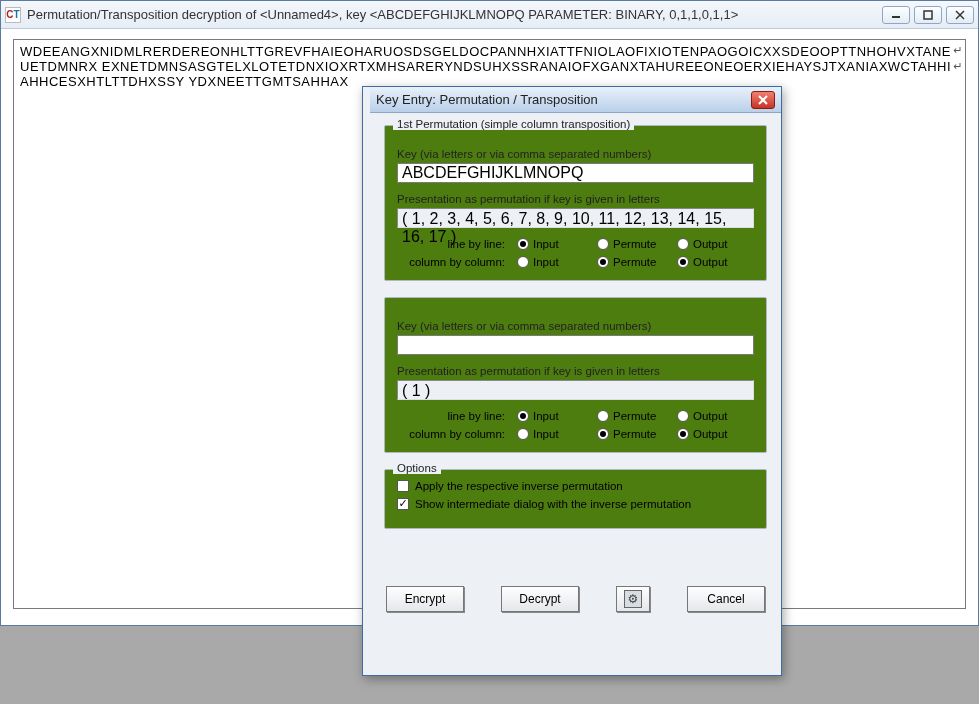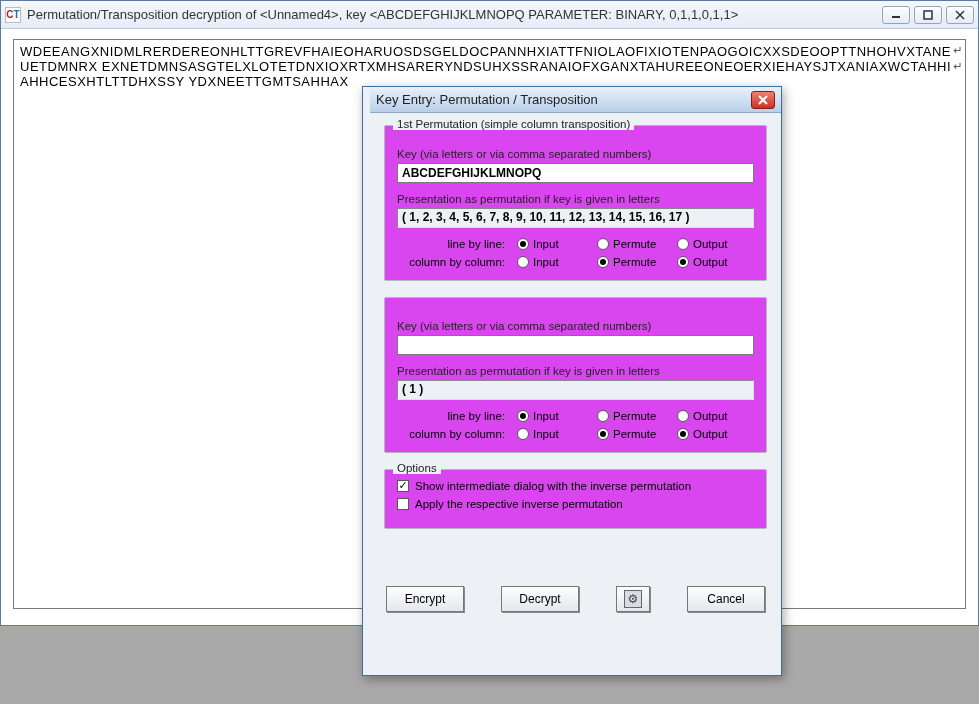--- a/index.html
+++ b/index.html
@@ -107,46 +107,45 @@
   .closebtn svg{width:10px;height:10px;}
   .dlg-body {
     padding: 12px 14px 10px 14px;
   }
   .group {
     border: 1px solid #b0b7c0;
     border-radius: 2px;
     padding: 10px 12px 12px 12px;
     margin-bottom: 16px;
     position: relative;
-    background:#d946ef;
+    background:#4d7c0f;
   }
   .group-title {
     position: absolute;
     top: -8px; left: 8px;
     background: #edf1f6;
     padding: 0 4px;
     font-size: 11.5px;
     color: #222;
   }
   .field-label {
     font-size: 11.5px;
     color: #222;
     margin-bottom: 3px;
     margin-top: 12px;
   }
   .textfield, .rofield {
     width: 100%;
     height: 20px;
     border: 1px solid #7a7a7a;
     background: #fff;
-    font-size: 12px;
+    font-size: 16px;
     padding: 1px 4px;
     font-family: Arial, sans-serif;
     color:#000;
-    font-weight:bold;
   }
   .rofield {
     background: #edf1f6;
     border-top:1px solid #888;
     border-left:1px solid #888;
     border-right:1px solid #ddd;
     border-bottom:1px solid #ddd;
   }
   .radio-grid {
     display: grid;
@@ -312,26 +311,26 @@
         <div class="radio">
             <span class="rdot sel"></span>
             <span>Output</span>
           </div>
       </div>
     </div>
 
     <div class="group">
       <span class="group-title">Options</span>
       <div class="opt-row">
+        <span class="chk"></span>
+          <span>Apply the respective inverse permutation</span>
+      </div>
+      <div class="opt-row">
         <span class="chk sel"></span>
           <span>Show intermediate dialog with the inverse permutation</span>
-      </div>
-      <div class="opt-row">
-        <span class="chk"></span>
-          <span>Apply the respective inverse permutation</span>
       </div>
     </div>
 
     <div class="btn-row">
       <div class="btn">Encrypt</div>
       <div class="btn">Decrypt</div>
       <div class="btn iconbtn">
         <span class="gearicon">⚙</span>
       </div>
       <div class="btn">Cancel</div>

